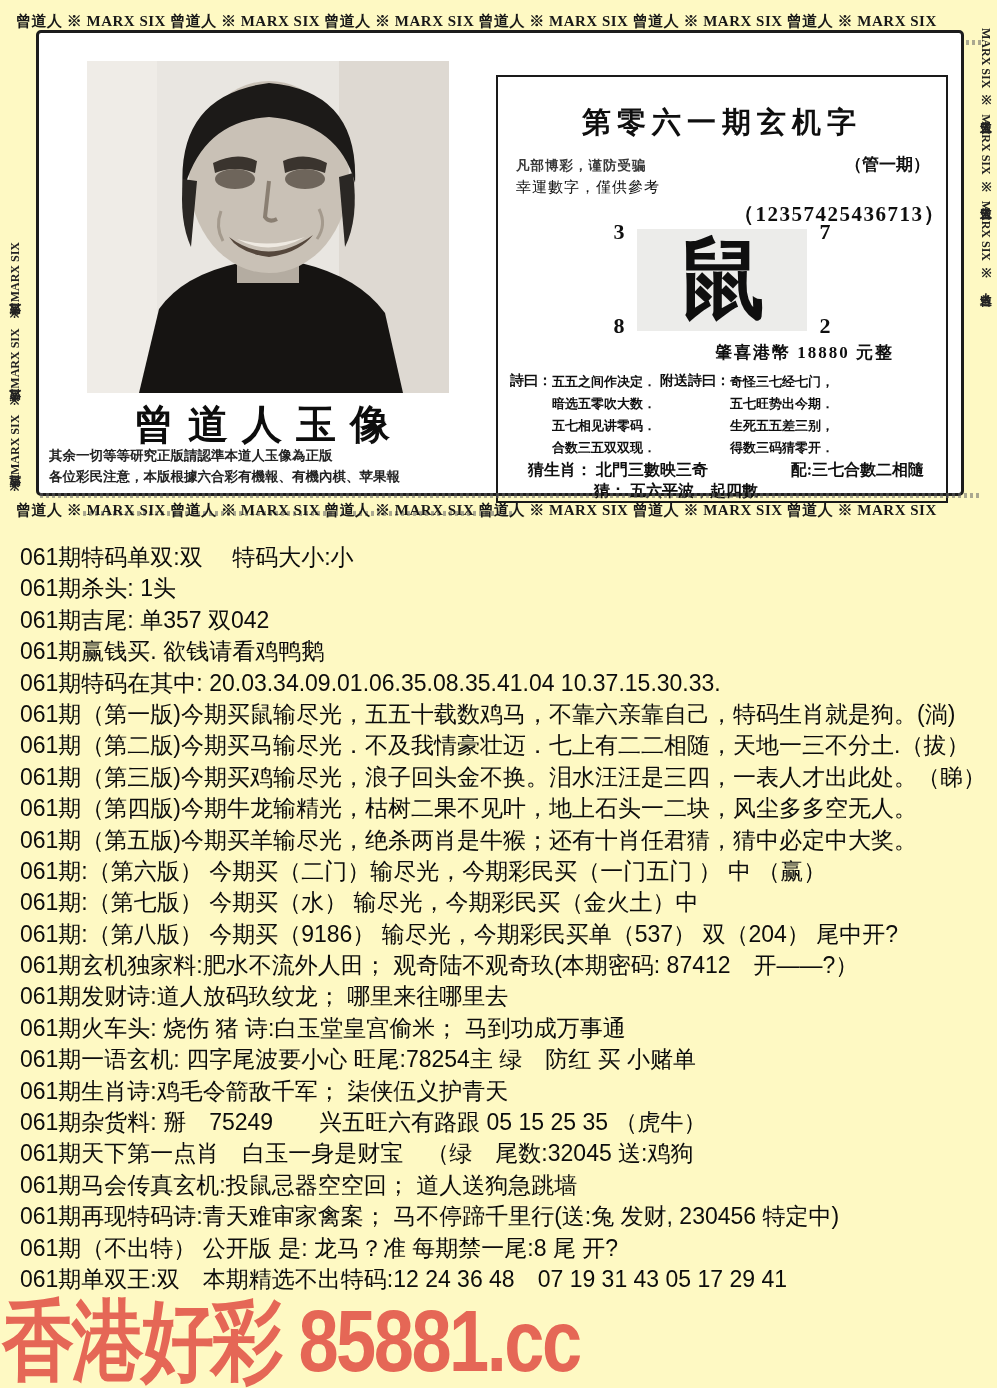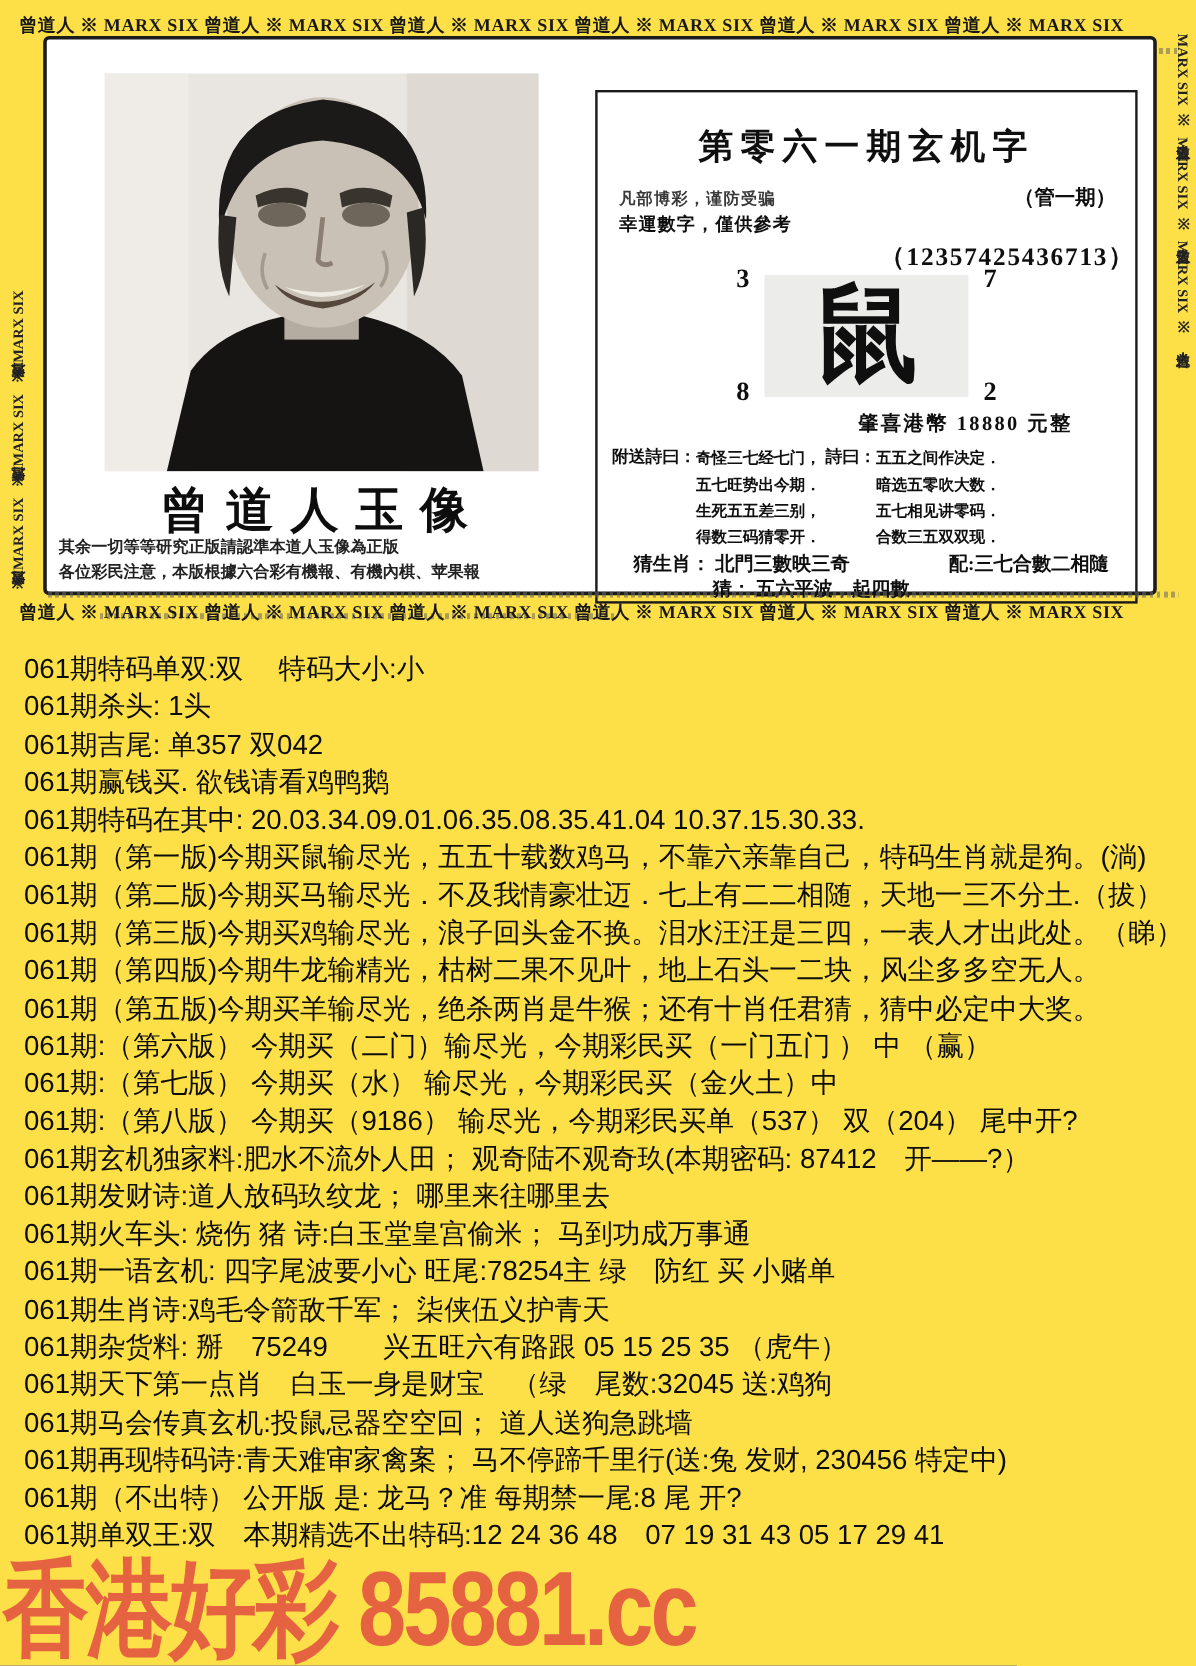--- a/index.html
+++ b/index.html
@@ -1,16 +1,16 @@
 <!DOCTYPE html>
 <html><head>
 <meta charset="utf-8">
 <style>
   html,body{margin:0;padding:0;background:#888;}
-  .page{position:relative;width:997px;height:1388px;background:#fde047;overflow:hidden;
+  .page{position:relative;width:997px;height:1388px;background:#fef9c3;overflow:hidden;
         font-family:"Liberation Sans", sans-serif;color:#111;}
 
   
   .border-top,.border-bottom{position:absolute;left:16px;width:968px;font-family:"Liberation Serif",serif;
         font-size:15px;font-weight:bold;letter-spacing:.5px;white-space:nowrap;overflow:hidden;color:#181818;}
   .border-top{top:12px;}
   .border-bottom{top:501px;}
   .border-left,.border-right{position:absolute;top:28px;height:470px;writing-mode:vertical-rl;
         font-family:"Liberation Serif",serif;font-size:12px;font-weight:bold;white-space:nowrap;
         overflow:hidden;color:#222;}
@@ -38,21 +38,21 @@
 
   
   .inner-box{position:absolute;right:13px;top:22px;width:448px;height:424px;border:2px solid #1a1a1a;
         font-family:"Liberation Serif",serif;color:#0f0f0f;margin-top:20px;}
   .ib-title{position:absolute;top:26px;left:0;right:0;text-align:center;font-size:29px;font-weight:bold;
         letter-spacing:6px;}
   .ib-subrow{position:absolute;top:76px;left:18px;right:16px;display:flex;justify-content:space-between;
         align-items:baseline;gap:32px;}
   .ib-sub-left{font-size:13.5px;font-weight:bold;color:#3a3a3a;letter-spacing:1px;}
   .ib-sub-right{font-size:17px;font-weight:bold;}
-  .ib-lucky{position:absolute;top:101px;left:18px;font-size:15px;font-weight:bold;letter-spacing:1px;}
+  .ib-lucky{position:absolute;top:101px;left:18px;font-size:15px;font-weight:normal;letter-spacing:1px;}
   .ib-nums{position:absolute;top:123px;left:0;right:0;text-align:right;font-size:21px;font-weight:bold;
         letter-spacing:1.5px;}
   .zodiac-block{position:absolute;top:152px;left:50%;transform:translateX(-50%);width:170px;height:102px;
         background:#ececea;}
   .zodiac-char{width:100%;height:100%;text-align:center;font-size:88px;line-height:102px;font-weight:bold;}
   .corner-n{position:absolute;font-size:22px;font-weight:bold;width:24px;text-align:center;}
   .n-tl{left:-30px;top:-10px;} .n-tr{right:-30px;top:-10px;}
   .n-bl{left:-30px;bottom:-8px;} .n-br{right:-30px;bottom:-8px;}
   .ib-prize{position:absolute;top:264px;right:52px;font-size:17px;font-weight:bold;letter-spacing:2px;}
   .poems{position:absolute;top:294px;left:12px;right:4px;display:flex;gap:4px;}
@@ -135,35 +135,35 @@
         <span class="corner-n n-tr">7</span>
         <span class="corner-n n-bl">8</span>
         <span class="corner-n n-br">2</span>
         <div class="zodiac-char">鼠</div>
       </div>
 
       <div class="ib-prize">肇喜港幣 18880 元整</div>
 
       <div class="poems">
         <div class="poem">
+          <span class="poem-label">詩曰：</span>
+          <span class="poem-lines">
+            <div>五五之间作决定．</div>
+            <div>暗选五零吹大数．</div>
+            <div>五七相见讲零码．</div>
+            <div>合数三五双双现．</div>
+          </span>
+        </div>
+        <div class="poem">
           <span class="poem-label">附送詩曰：</span>
           <span class="poem-lines">
             <div>奇怪三七经七门，</div>
             <div>五七旺势出今期．</div>
             <div>生死五五差三别，</div>
             <div>得数三码猜零开．</div>
-          </span>
-        </div>
-        <div class="poem">
-          <span class="poem-label">詩曰：</span>
-          <span class="poem-lines">
-            <div>五五之间作决定．</div>
-            <div>暗选五零吹大数．</div>
-            <div>五七相见讲零码．</div>
-            <div>合数三五双双现．</div>
           </span>
         </div>
       </div>
 
       <div class="ib-guessrow">
         <span>猜生肖： 北門三數映三奇</span>
         <span>配:三七合數二相隨</span>
       </div>
       <div class="ib-guess2">猜： 五六平波，起四數</div>
     </div>

